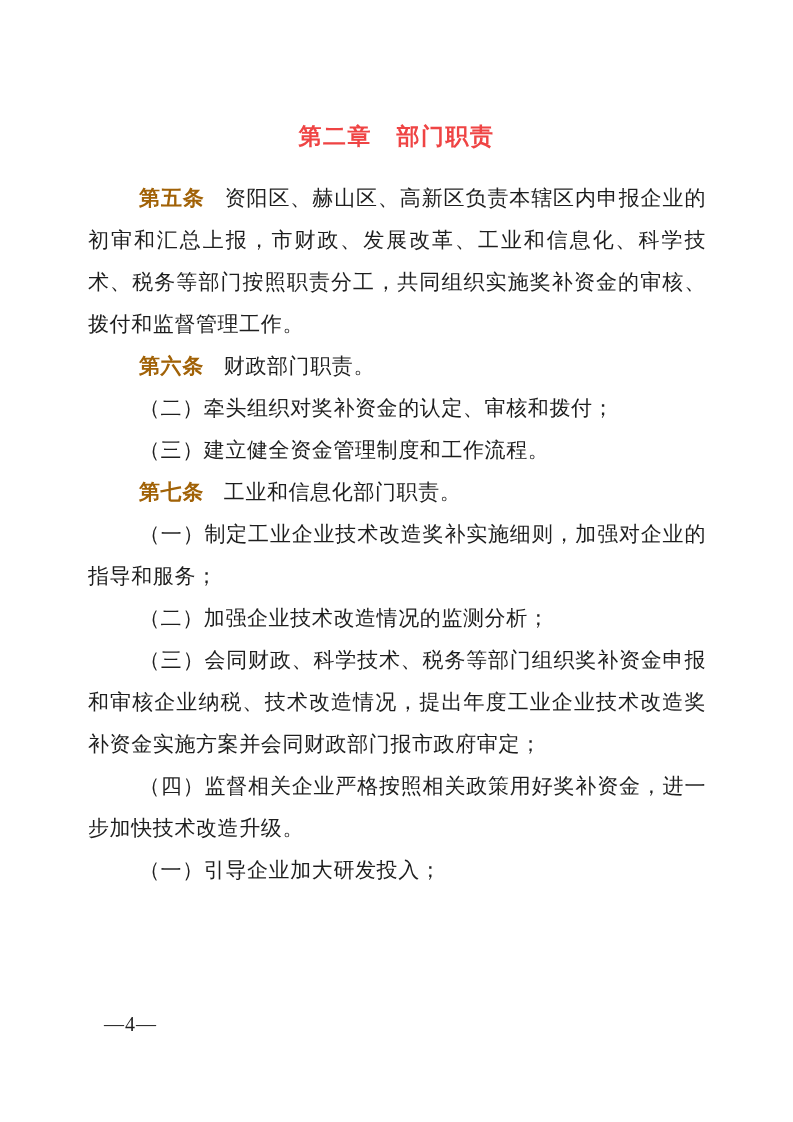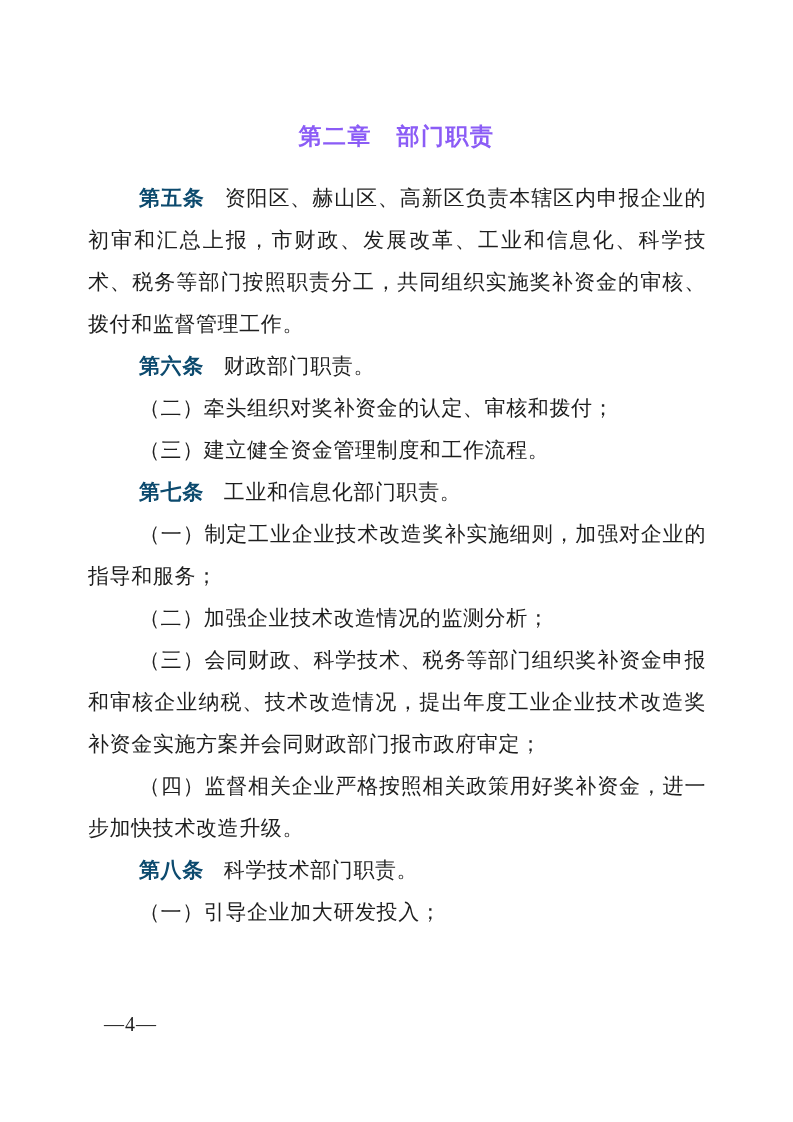--- a/index.html
+++ b/index.html
@@ -20,41 +20,41 @@
     position: absolute;
     top: 121px;
     left: 0;
     width: 100%;
     text-align: center;
     font-family: "Liberation Sans", "DejaVu Sans", sans-serif;
     font-weight: bold;
     font-size: 23px;
     letter-spacing: 1.5px;
     white-space: pre;
-    color: #8b5cf6;
+    color: #ef4444;
   }
   .content {
     position: absolute;
     left: 88px;
     top: 177px;
     width: 618px;
   }
   .content p {
     margin: 0;
     padding: 0;
     font-size: 21px;
     line-height: 42px;
     letter-spacing: 0.6px;
     text-align: justify;
     text-indent: 51px;
     color: #1e1e1e;
   }
   .article-lead {
     font-weight: bold;
-    color: #0c4a6e;
+    color: #a16207;
   }
   .article-lead:not(:empty) {
     margin-right: 20px;
   }
   .page-number {
     position: absolute;
     left: 104px;
     top: 1013px;
     font-size: 20px;
     letter-spacing: 1px;
@@ -82,21 +82,20 @@
     <p><span class="article-lead">第七条</span><span>工业和信息化部门职责。</span></p>
 
     <p><span class="article-lead"></span><span>（一）制定工业企业技术改造奖补实施细则，加强对企业的指导和服务；</span></p>
 
     <p><span class="article-lead"></span><span>（二）加强企业技术改造情况的监测分析；</span></p>
 
     <p><span class="article-lead"></span><span>（三）会同财政、科学技术、税务等部门组织奖补资金申报和审核企业纳税、技术改造情况，提出年度工业企业技术改造奖补资金实施方案并会同财政部门报市政府审定；</span></p>
 
     <p><span class="article-lead"></span><span>（四）监督相关企业严格按照相关政策用好奖补资金，进一步加快技术改造升级。</span></p>
 
-    <p><span class="article-lead">第八条</span><span>科学技术部门职责。</span></p>
 
     <p><span class="article-lead"></span><span>（一）引导企业加大研发投入；</span></p>
 
 
   </div>
 
   <div class="page-number">—4—</div>
 
 </div>
 

